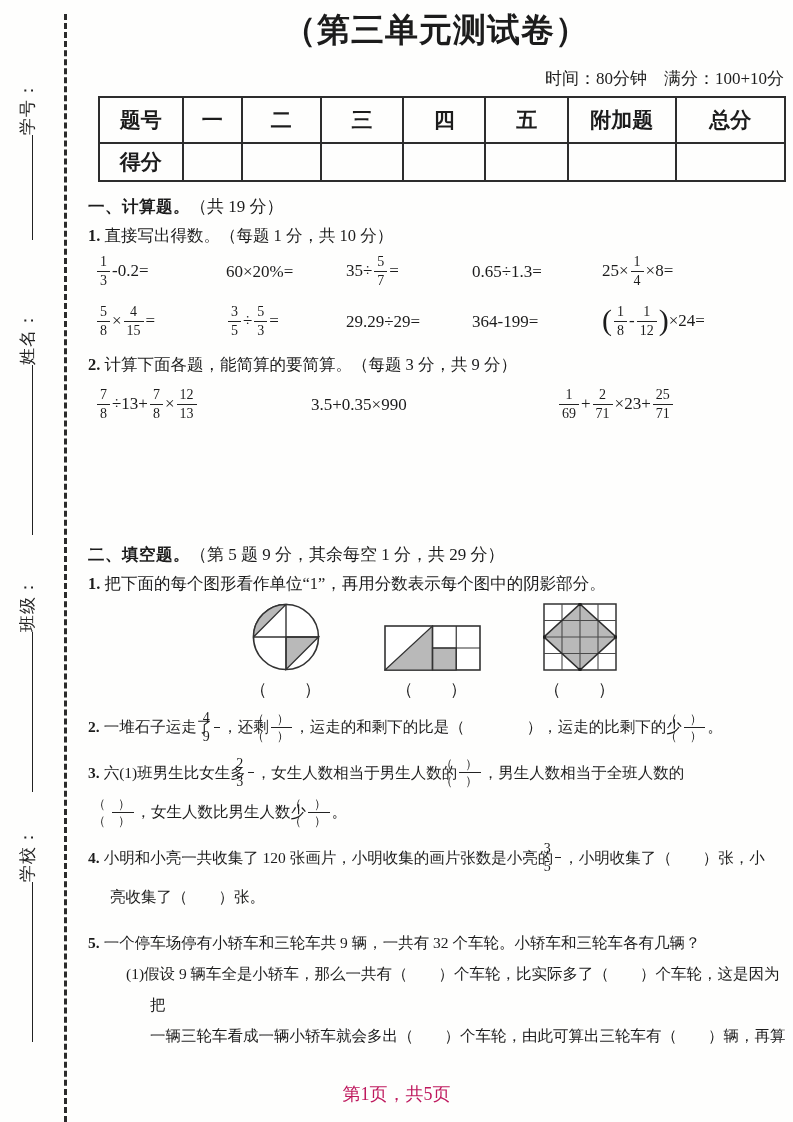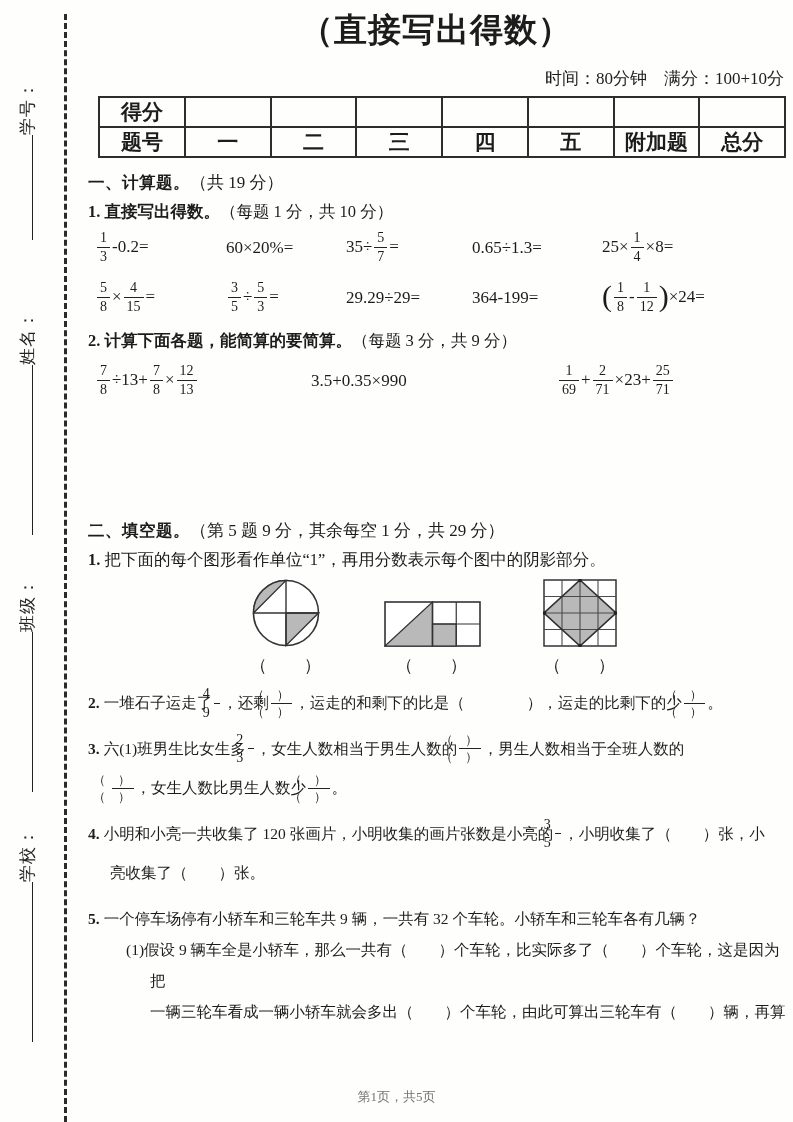--- a/index.html
+++ b/index.html
@@ -33,21 +33,21 @@
     font-family:"Liberation Sans","DejaVu Sans",sans-serif;table-layout:fixed;}
   table.score-table th,table.score-table td{border:2px solid #2d2d2d;text-align:center;
     font-size:21px;font-weight:bold;padding:0;}
   table.score-table tr:first-child th{height:44px;}
   table.score-table tr:last-child td{height:36px;}
 
   .sec-head{margin-top:13px;font-size:17px;padding-left:2px;}
   .sec-head b{font-family:Liberation Mono, monospace;font-size:16.5px;letter-spacing:0.5px;}
   .q-head{margin-top:7px;font-size:16.5px;padding-left:2px;}
   .q-head b{margin-right:4px;}
-  .q-head .qt{font-weight:bold;}
+  .q-head .qt{font-weight:normal;}
 
   .exprs-5{display:grid;grid-template-columns:131px 120px 126px 130px auto;align-items:center;
     height:50px;font-size:17px;padding-left:9px;}
   .exprs-3{display:grid;grid-template-columns:216px 246px auto;align-items:center;
     height:54px;font-size:17px;padding-left:9px;margin-top:2px;}
   .workspace{height:98px;}
 
   .frac{display:inline-block;vertical-align:middle;text-align:center;margin:0 2px;
     line-height:1.12;font-size:14px;position:relative;top:-1px;}
   .frac .fn{display:block;padding:0 3px 1px;border-bottom:1.3px solid #222;}
@@ -60,60 +60,60 @@
   #figblock-0{left:152px;width:96px;}
   #figblock-1{left:286px;width:120px;}
   #figblock-2{left:446px;width:96px;}
   .figcap{font-size:17px;margin-top:3px;letter-spacing:1px;}
 
   .qblock{margin-top:6px;font-size:15.5px;line-height:2.55;padding-left:24px;text-indent:-22px;}
   .qblock b{margin-right:4px;}
   .qblock.plain{line-height:2.0;}
   .q5sub{font-size:15.5px;line-height:2.0;padding-left:64px;text-indent:-24px;margin-top:0;}
 
-  .footer{position:absolute;bottom:16px;left:0;width:100%;text-align:center;font-size:13px;color:#737373;}
+  .footer{position:absolute;bottom:16px;left:0;width:100%;text-align:center;font-size:18px;color:#be185d;}
 </style>
 </head>
 <body>
 
 <div class="page">
 
   <div class="cut-line"></div>
 
   <div class="vlabel" id="vlabel-0"><span class="blank"></span><span>学号：</span></div>
   <div class="vlabel" id="vlabel-1"><span class="blank"></span><span>姓名：</span></div>
   <div class="vlabel" id="vlabel-2"><span class="blank"></span><span>班级：</span></div>
   <div class="vlabel" id="vlabel-3"><span class="blank"></span><span>学校：</span></div>
 
   <div class="content">
 
-    <div class="subtitle">（直接写出得数）</div>
+    <div class="subtitle">（第三单元测试卷）</div>
     <div class="info">时间：80分钟　满分：100+10分</div>
 
     <table class="score-table">
       <tbody id="score-tbody">
-          <tr>
-            <td>得分</td>
-            <td></td>
-            <td></td>
-            <td></td>
-            <td></td>
-            <td></td>
-            <td></td>
-            <td></td>
-          </tr>
           <tr>
             <th style="width: 12.2%;">题号</th>
             <th style="width: 8.5%;">一</th>
             <th style="width: 11.5%;">二</th>
             <th style="width: 12%;">三</th>
             <th style="width: 12%;">四</th>
             <th style="width: 12%;">五</th>
             <th style="width: 15.8%;">附加题</th>
             <th style="width: 16%;">总分</th>
+          </tr>
+          <tr>
+            <td>得分</td>
+            <td></td>
+            <td></td>
+            <td></td>
+            <td></td>
+            <td></td>
+            <td></td>
+            <td></td>
           </tr>
         </tbody>
     </table>
 
     <div class="sec-head">
       <b>一、计算题。</b><span>（共 19 分）</span>
     </div>
 
     <div class="q-head">
       <b>1.</b><span class="qt">直接写出得数。</span><span>（每题 1 分，共 10 分）</span>

